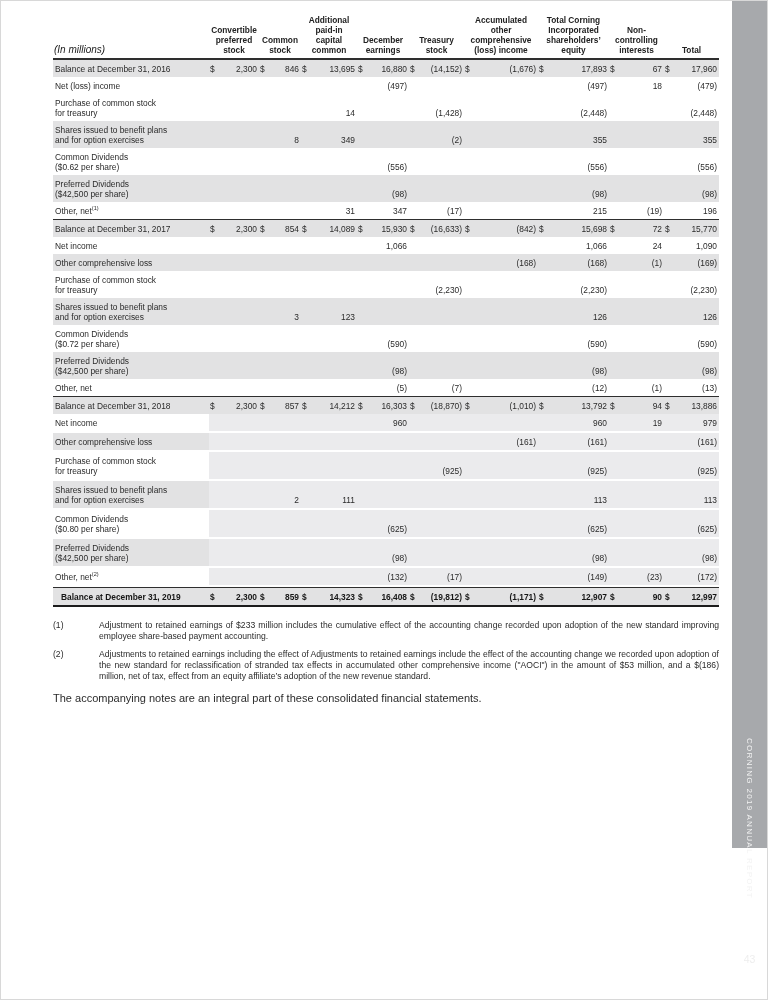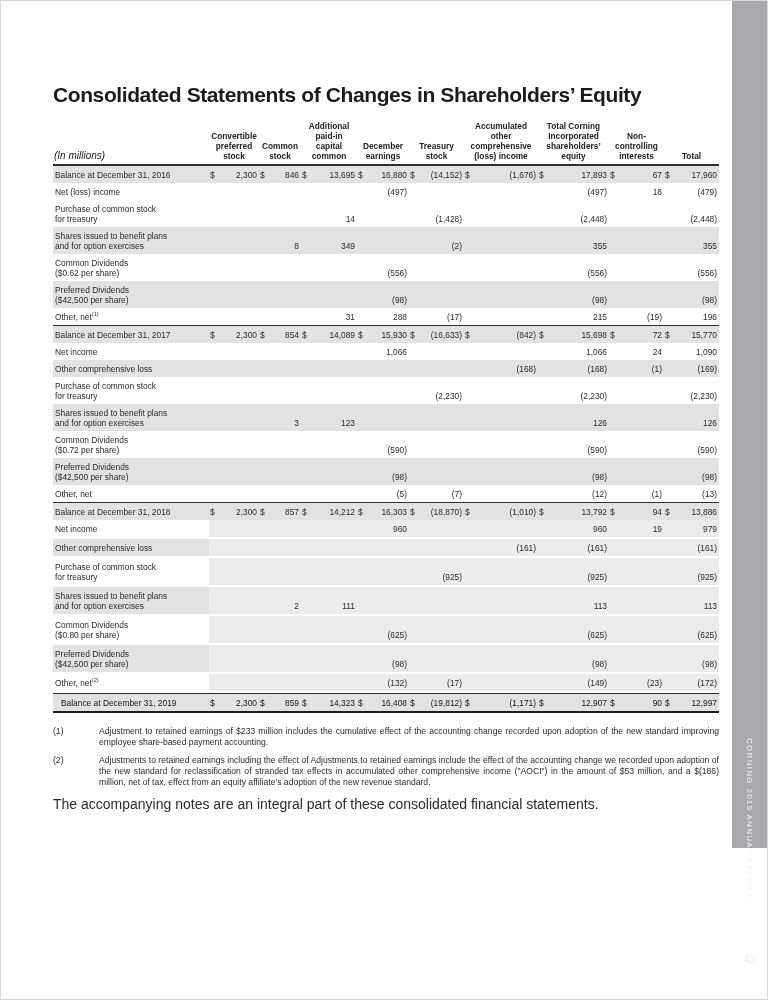--- a/index.html
+++ b/index.html
@@ -22,43 +22,42 @@
   th.lbl-hdr{text-align:left;font-weight:400;font-style:italic;font-size:10px;padding-left:1px;}
   td{font-size:8.4px;line-height:10px;padding:3.5px 2px 3.5px 0;vertical-align:bottom;color:var(--ink);}
   td.lbl{white-space:pre-line;padding-left:2px;text-align:left;}
   td.num{text-align:right;position:relative;}
   td.num .cur{position:absolute;left:1px;bottom:3.5px;}
   .sup{font-size:5.6px;vertical-align:super;line-height:0;}
 
   tr.shaded td{background:var(--shade);}
   tr.balance td,tr.final td{background:var(--shade);border-top:1px solid var(--rule);}
   tr.first td{border-top:none;margin-top:12px;}
-  tr.final td{font-weight:400;border-bottom:2.5px solid #1c1c1c;color:#161616;padding-left:8px;}
+  tr.final td{font-weight:700;border-bottom:2.5px solid #1c1c1c;color:#161616;padding-left:8px;}
   tr.tinted td{border-bottom:2px solid #fff;}
   tr.tinted td.num{background:var(--tint);}
   tr.tinted td.lbl{background:#fff;}
   tr.tinted.shaded td.lbl{background:var(--shade);}
 
   .footnotes{margin-top:13px;}
   .footnote{display:flex;font-size:8.6px;line-height:11px;margin-bottom:7px;}
   .fn-marker{flex:0 0 14px;}
   .fn-text{flex:1;text-align:justify;margin-left:32px;}
-  .closing-note{margin-top:11px;font-size:14px;line-height:11px;}
+  .closing-note{margin-top:11px;font-size:11px;line-height:11px;}
 
   .side-bar{position:absolute;top:0;right:0;width:35px;height:847px;background:var(--bar);}
   .side-text-wrap{position:absolute;top:737px;left:0;width:100%;display:flex;justify-content:center;}
   .side-text{writing-mode:vertical-rl;font-size:8px;letter-spacing:1.3px;color:#f3f3f3;white-space:nowrap;}
   .page-num{position:absolute;top:952px;left:0;width:100%;text-align:center;font-size:10.5px;color:#eeeeee;}
 </style>
 </head>
 <body>
 
 <div class="page">
   <div class="content">
-    <h1 class="title">Consolidated Statements of Changes in Shareholders’ Equity</h1>
 
     <table class="equity">
       <colgroup id="equity-cols">
           <col style="width: 156px;">
           <col style="width: 50px;">
           <col style="width: 42px;">
           <col style="width: 56px;">
           <col style="width: 52px;">
           <col style="width: 55px;">
           <col style="width: 74px;">
@@ -155,21 +154,21 @@
             <td class="num"></td>
             <td class="num">(98)</td>
             <td class="num"></td>
             <td class="num">(98)</td>
           </tr>
           <tr class="">
             <td class="lbl">Other, net<span class="sup">(1)</span></td>
             <td class="num"></td>
             <td class="num"></td>
             <td class="num">31</td>
-            <td class="num">288</td>
+            <td class="num">347</td>
             <td class="num">(17)</td>
             <td class="num"></td>
             <td class="num">215</td>
             <td class="num">(19)</td>
             <td class="num">196</td>
           </tr>
           <tr class="balance">
             <td class="lbl">Balance at December 31, 2017</td>
             <td class="num"><span class="cur">$</span>2,300</td>
             <td class="num"><span class="cur">$</span>854</td>

